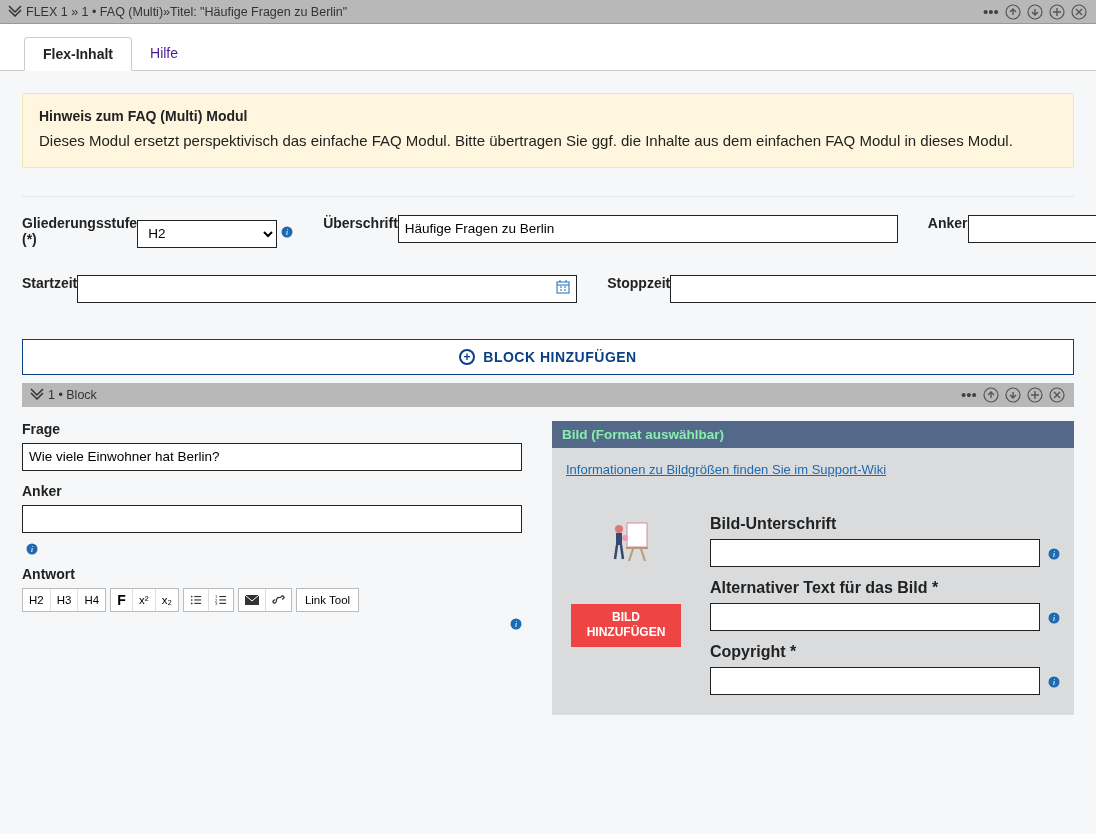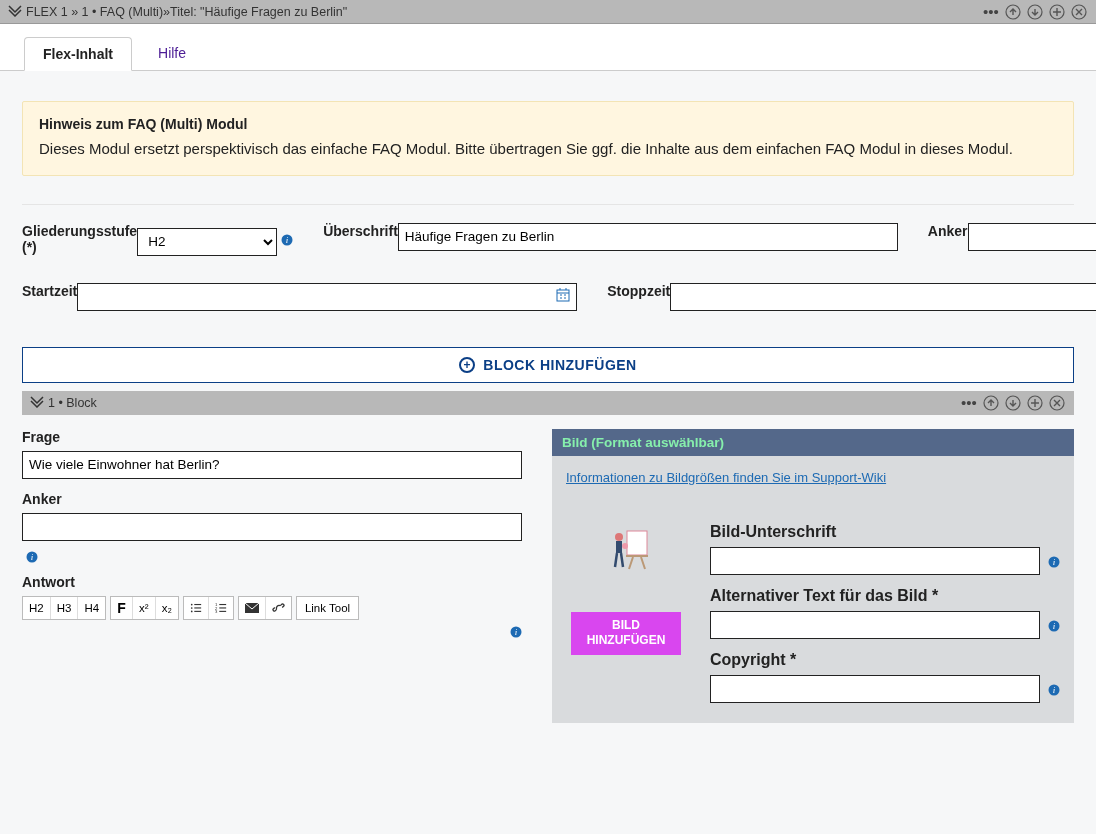--- a/index.html
+++ b/index.html
@@ -40,21 +40,21 @@
     color: #444;
     font-size: 15px;
     cursor: pointer;
   }
   .tabs-row {
     background: #fff;
     border-bottom: 1px solid #ccc;
     padding-left: 24px;
     padding-top: 12px;
     display: flex;
-    gap: 8px;
+    gap: 0;
   }
   .tab {
     padding: 8px 18px;
     font-size: 14px;
     cursor: pointer;
     position: relative;
     top: 1px;
   }
   .tab.active {
     border: 1px solid #ccc;
@@ -69,21 +69,20 @@
   .content {
     padding: 22px;
     background: #f6f7f8;
   }
   .hint-box {
     background: #fff6e0;
     border: 1px solid #f3e4b5;
     padding: 14px 16px;
     border-radius: 2px;
     margin-bottom: 28px;
-    margin-top: 8px;
   }
   .hint-box h3 { font-size: 14px; font-weight: bold; margin-bottom: 6px; }
   .hint-box p { font-size: 15px; line-height: 1.5; }
   .divider { border-top: 1px solid #e5e5e5; margin-bottom: 18px; }
   .form-row {
     display: flex;
     gap: 30px;
     margin-bottom: 22px;
   }
   .form-col {
@@ -258,21 +257,21 @@
     display: flex;
     flex-direction: column;
     align-items: center;
     gap: 40px;
   }
   .bild-placeholder {
     width: 55px; height: 55px;
     position: relative;
   }
   .bild-add-btn {
-    background: #d946ef;
+    background: #ef4444;
     color: #fff;
     font-weight: bold;
     font-size: 12px;
     text-align: center;
     padding: 6px 10px;
     width: 110px;
     cursor: pointer;
     line-height: 1.3;
   }
   .bild-right-col {

